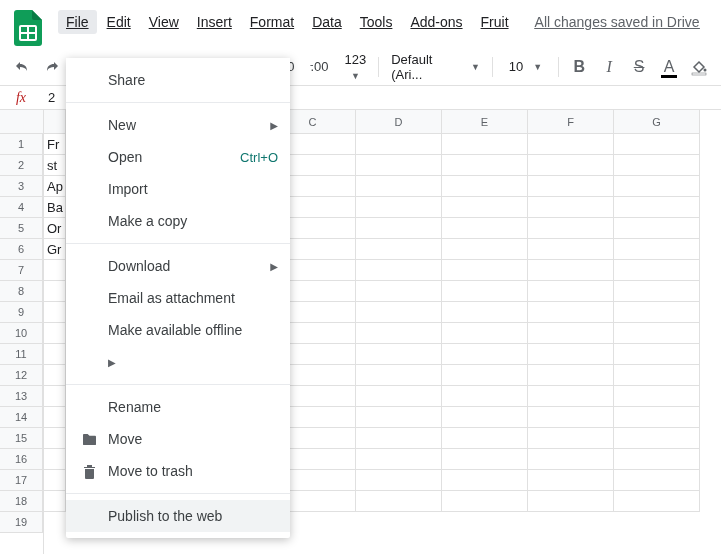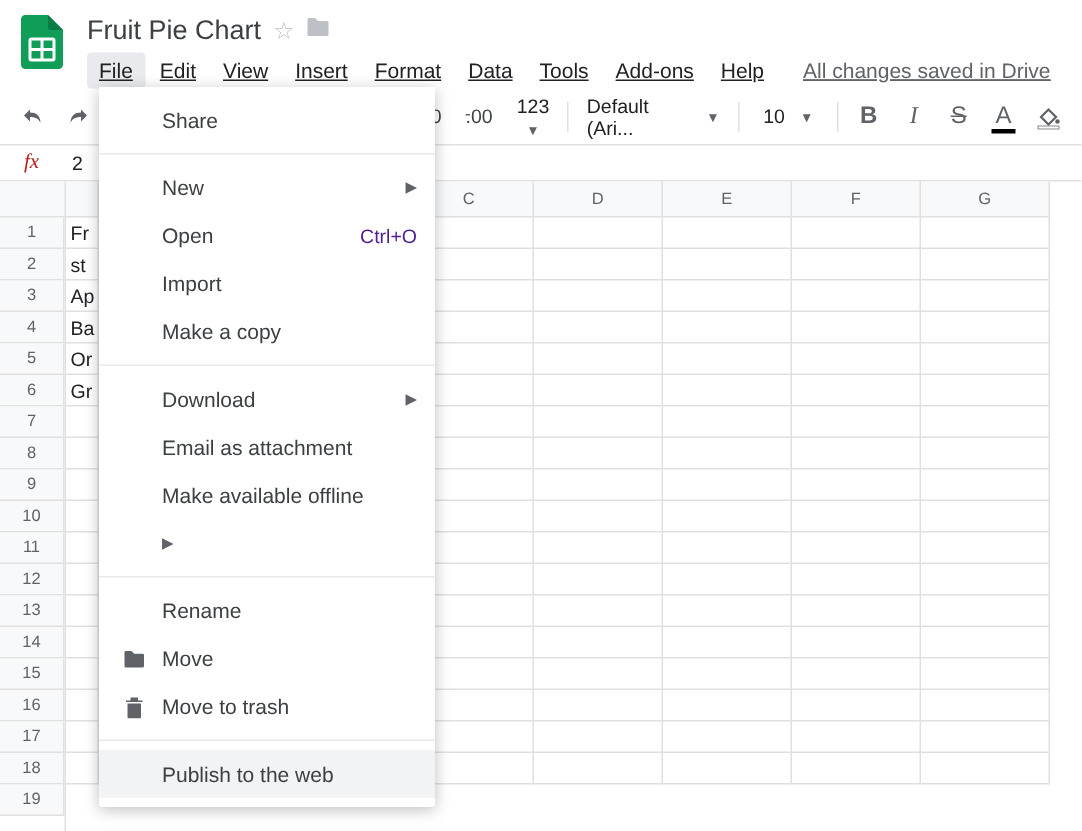--- a/index.html
+++ b/index.html
@@ -46,57 +46,48 @@
   .cell { border-right: 1px solid #e0e0e0; border-bottom: 1px solid #e0e0e0; padding: 0 3px; font-size: 13px; display: flex; align-items: center; overflow: hidden; white-space: nowrap; }
   .cell.col-a { flex: 0 0 22px; }
   .cell.col-b { flex: 0 0 204px; }
   .cell.col-oth { flex: 0 0 86px; }
   
   .file-menu { position: absolute; top: 58px; left: 66px; width: 224px; background: #fff; box-shadow: 0 2px 10px rgba(0,0,0,0.25); border-radius: 0 0 2px 2px; padding: 6px 0; z-index: 100; max-height: 496px; overflow: hidden; }
   .fm-item { display: flex; align-items: center; height: 32px; padding: 0 12px 0 14px; font-size: 14px; color: #3c4043; cursor: pointer; gap: 10px; }
   .fm-item.hover { background: #f1f3f4; }
   .fm-icon { width: 18px; display: flex; justify-content: center; color: #5f6368; font-size: 15px; }
   .fm-label { flex: 1; }
-  .fm-short { font-size: 13px; color: #4c1d95; }
+  .fm-short { font-size: 13px; color: #0f766e; }
   .fm-arrow { color: #5f6368; font-size: 10px; }
   .fm-sep { height: 1px; background: #e8eaed; margin: 6px 0; }
 </style>
 </head>
 <body>
 
 <div class="header">
   <div class="logo">
     <svg viewBox="0 0 28 36">
         <path d="M3 0h15l10 10v23a3 3 0 0 1-3 3H3a3 3 0 0 1-3-3V3a3 3 0 0 1 3-3z" fill="#0f9d58"></path>
         <path d="M18 0l10 10h-8a2 2 0 0 1-2-2V0z" fill="#087c45"></path>
         <rect x="6" y="16" width="16" height="14" rx="1" fill="none" stroke="#fff" stroke-width="2"></rect>
         <line x1="6" y1="23" x2="22" y2="23" stroke="#fff" stroke-width="2"></line>
         <line x1="14" y1="16" x2="14" y2="30" stroke="#fff" stroke-width="2"></line>
       </svg>
   </div>
   <div class="doc-area">
-    <div class="doc-title-row">
-      <span class="doc-title">Fruit Pie Chart</span>
-      <span class="star-icon">☆</span>
-      <span class="folder-icon">
-        <svg width="16" height="14" viewBox="0 0 16 14">
-            <path d="M1 2a1 1 0 0 1 1-1h4l2 2h6a1 1 0 0 1 1 1v8a1 1 0 0 1-1 1H2a1 1 0 0 1-1-1V2z" fill="#bdc1c6"></path>
-          </svg>
-      </span>
-    </div>
     <div class="menu-bar">
       <span class="menu-item active">File</span>
       <span class="menu-item">Edit</span>
       <span class="menu-item">View</span>
       <span class="menu-item">Insert</span>
       <span class="menu-item">Format</span>
       <span class="menu-item">Data</span>
       <span class="menu-item">Tools</span>
       <span class="menu-item">Add-ons</span>
-      <span class="menu-item">Help</span>
+      <span class="menu-item">Fruit</span>
       <span class="save-status">All changes saved in Drive</span>
     </div>
   </div>
 </div>
 
 <div class="toolbar">
   <div class="tb-btn">
       <svg width="16" height="16" viewBox="0 0 16 16">
         <path d="M6 3L2 7l4 4V8c3 0 6 1 7 4 0-5-3-7-7-7V3z" fill="#5f6368"></path>
       </svg>

